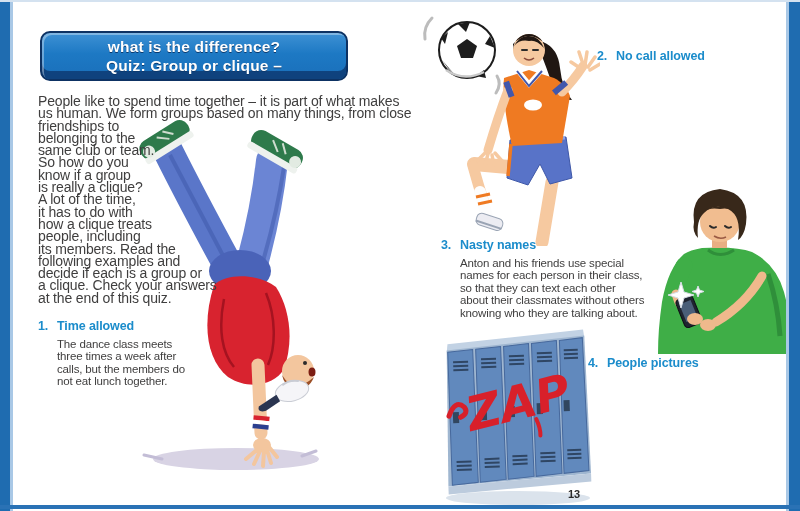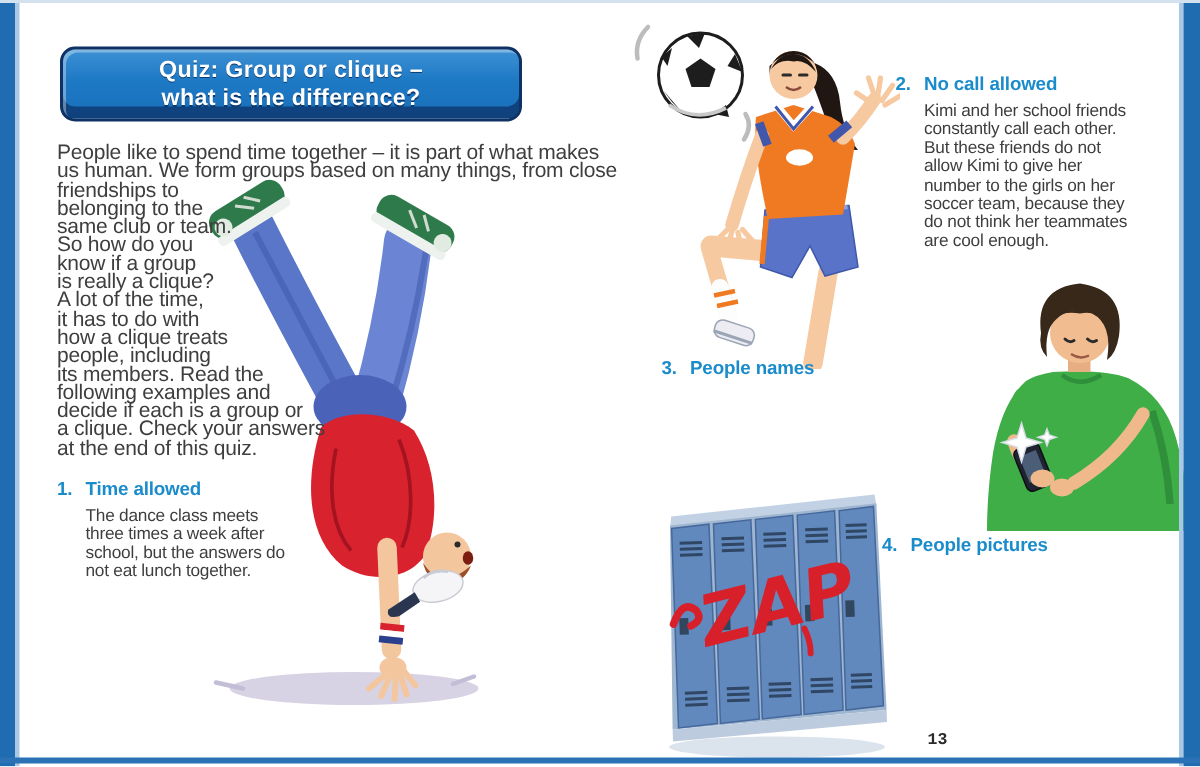--- a/index.html
+++ b/index.html
@@ -56,22 +56,22 @@
 <div class="spread">
 
   <div class="bar bar-left-main"></div>
   <div class="bar bar-left-inner"></div>
   <div class="bar bar-right-inner"></div>
   <div class="bar bar-right-main"></div>
   <div class="line-top"></div>
   <div class="line-bottom"></div>
 
   <div class="banner">
+    <div>what is the difference?</div>
     <div>Quiz: Group or clique –</div>
-    <div>what is the difference?</div>
   </div>
 
   <div class="intro">People like to spend time together – it is part of what makes
 us human. We form groups based on many things, from close
 friendships to
 belonging to the
 same club or team.
 So how do you
 know if a group
 is really a clique?
@@ -85,55 +85,52 @@
 a clique. Check your answers
 at the end of this quiz.</div>
 
   <div class="item" style="left:38px; top:319px;">
     <div class="item-head">
       <span class="item-num">1.</span>
       <span class="item-title">Time allowed</span>
     </div>
     <div class="item-body">The dance class meets
 three times a week after
-school, but the answers do
+calls, but the members do
 not eat lunch together.</div>
   </div>
 
   <div class="item" style="left:597px; top:49px;">
     <div class="item-head">
       <span class="item-num">2.</span>
       <span class="item-title">No call allowed</span>
     </div>
-    <div class="item-body">Kimi and her school friends
-constantly call each other.
-But these friends do not
-allow Kimi to give her
-number to the girls on her
-soccer team, because they
-do not think her teammates
-are cool enough.</div>
   </div>
 
   <div class="item" style="left:441px; top:238px;">
     <div class="item-head">
       <span class="item-num">3.</span>
-      <span class="item-title">People names</span>
-    </div>
+      <span class="item-title">Nasty names</span>
+    </div>
+    <div class="item-body">Anton and his friends use special
+names for each person in their class,
+so that they can text each other
+about their classmates without others
+knowing who they are talking about.</div>
   </div>
 
   <div class="item" style="left:588px; top:356px;">
     <div class="item-head">
       <span class="item-num">4.</span>
       <span class="item-title">People pictures</span>
     </div>
   </div>
 
   <div class="pagenum" style="left:187px; top:486px;margin-top:48px;">12</div>
-  <div class="pagenum" style="left:614px; top:488px;font-family:Liberation Mono, monospace;">13</div>
+  <div class="pagenum" style="left:563px; top:488px;">13</div>
 
   <svg class="illus" style="left:108px; top:103px;" width="225" height="375" viewBox="0 0 225 375">
     <ellipse cx="128" cy="356" rx="83" ry="11" fill="#d8d3e4"></ellipse>
     <path d="M36,352 l18,4 M208,348 l-14,5" stroke="#c3bdd6" stroke-width="3" fill="none" stroke-linecap="round"></path>
 
     <path d="M60,48 Q84,96 122,166" stroke="#5a76c9" stroke-width="30" fill="none" stroke-linecap="round"></path>
     <path d="M62,52 Q86,98 120,162" stroke="#3c55a8" stroke-width="4" fill="none" opacity=".5"></path>
     <path d="M164,58 Q158,112 142,168" stroke="#6b85d4" stroke-width="32" fill="none" stroke-linecap="round"></path>
     <path d="M176,64 Q168,116 152,168" stroke="#3c55a8" stroke-width="4" fill="none" opacity=".5"></path>
     <ellipse cx="132" cy="168" rx="31" ry="21" fill="#4a63b8"></ellipse>

